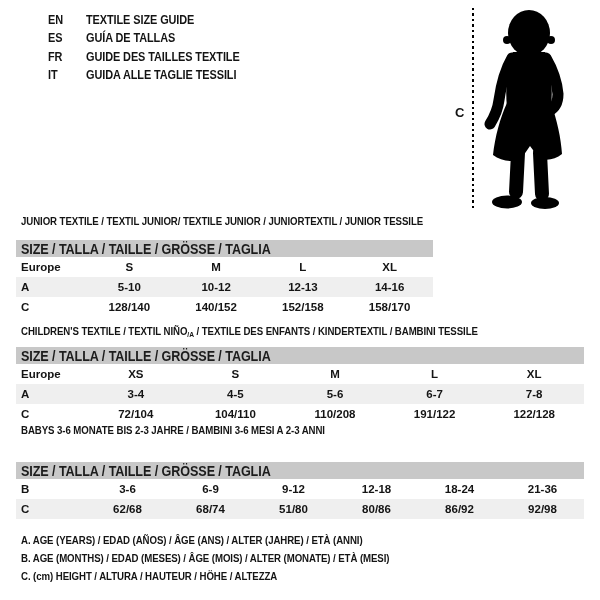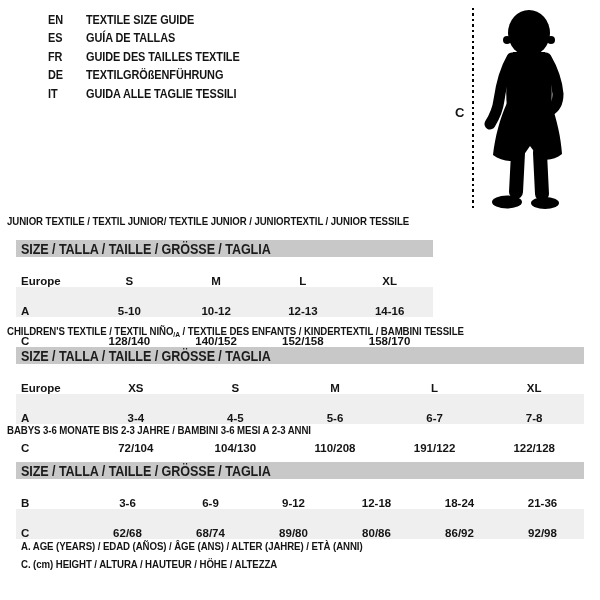--- a/index.html
+++ b/index.html
@@ -17,63 +17,59 @@
   .lang-row { display:flex; height:18.4px; align-items:flex-start;margin-left:28px; }
   .lang-code { width:38px; flex:0 0 38px; }
   
   .fig-line {
     position:absolute; left:472px; top:8px; width:2px; height:200px;
     background-image:repeating-linear-gradient(to bottom,#000 0 2.5px,transparent 2.5px 5.5px);
   }
   .fig-label { position:absolute; left:455px; top:105px; font-size:13px; }
   .fig-svg { position:absolute; left:479px; top:8px; }
   
-  .sec-title { position:absolute; left:7px; font-size:11.5px; }
+  .sec-title { position:absolute; left:21px; font-size:11.5px; }
   #t1-title { top:215px; }
   #t2-title { top:325px; }
   #t3-title { top:423px; line-height:14px; }
   .sub { font-size:8px; vertical-align:-2px; }
   
   .table { position:absolute; left:16px; font-size:11.5px; }
   #t1 { top:240px; width:417px; }
   #t2 { top:347px; width:568px; }
   #t3 { top:462px; width:568px; }
   .bar {
     height:17px; background:#c8c8c8; display:flex; align-items:center;
     padding-left:5px; box-sizing:border-box; font-size:15px; color:#1c1c1c;
   }
-  .trow { display:flex; height:30px; align-items:flex-end; }
+  .trow { display:flex; height:20px; align-items:center; }
   .shade { background:#efefef; }
   .lbl { width:70px; flex:0 0 70px; padding-left:5px; box-sizing:border-box; text-align:left; }
   .cell { flex:1; text-align:center; }
   
   .notes { position:absolute; left:21px; top:534px; font-size:11.5px; }
-  .note-line { height:18px; display:flex; align-items:flex-end; }
+  .note-line { height:18px; display:flex; align-items:flex-start; }
 </style>
 </head>
 <body>
 
 <div class="canvas">
 
   <div class="lang">
     <div class="lang-row">
       <span class="lang-code"><span class="cond">EN</span></span>
       <span class="cond">TEXTILE SIZE GUIDE</span>
     </div>
     <div class="lang-row">
       <span class="lang-code"><span class="cond">ES</span></span>
       <span class="cond">GUÍA DE TALLAS</span>
     </div>
     <div class="lang-row">
       <span class="lang-code"><span class="cond">FR</span></span>
       <span class="cond">GUIDE DES TAILLES TEXTILE</span>
-    </div>
-    <div class="lang-row">
-      <span class="lang-code"><span class="cond">DE</span></span>
-      <span class="cond">TEXTILGRÖßENFÜHRUNG</span>
     </div>
     <div class="lang-row">
       <span class="lang-code"><span class="cond">IT</span></span>
       <span class="cond">GUIDA ALLE TAGLIE TESSILI</span>
     </div>
   </div>
 
   <div class="fig-line"></div>
   <span class="fig-label">C</span>
   <svg class="fig-svg" width="96" height="202" viewBox="0 0 96 202" xmlns="http://www.w3.org/2000/svg">
@@ -143,21 +139,21 @@
       <span class="lbl">A</span>
       <span class="cell">3-4</span>
       <span class="cell">4-5</span>
       <span class="cell">5-6</span>
       <span class="cell">6-7</span>
       <span class="cell">7-8</span>
     </div>
     <div class="trow">
       <span class="lbl">C</span>
       <span class="cell">72/104</span>
-      <span class="cell">104/130</span>
+      <span class="cell">104/110</span>
       <span class="cell">110/208</span>
       <span class="cell">191/122</span>
       <span class="cell">122/128</span>
     </div>
   </div>
 
   <div class="sec-title" id="t3-title">
     <div><span class="cond">BABYS 3-6 MONATE BIS 2-3 JAHRE / BAMBINI 3-6 MESI A 2-3 ANNI</span></div>
   </div>
   <div class="table" id="t3">
@@ -170,29 +166,32 @@
       <span class="cell">6-9</span>
       <span class="cell">9-12</span>
       <span class="cell">12-18</span>
       <span class="cell">18-24</span>
       <span class="cell">21-36</span>
     </div>
     <div class="trow shade">
       <span class="lbl">C</span>
       <span class="cell">62/68</span>
       <span class="cell">68/74</span>
-      <span class="cell">89/80</span>
+      <span class="cell">51/80</span>
       <span class="cell">80/86</span>
       <span class="cell">86/92</span>
       <span class="cell">92/98</span>
     </div>
   </div>
 
   <div class="notes">
     <div class="note-line">
         <span class="cond">A. AGE (YEARS) / EDAD (AÑOS) / ÂGE (ANS) / ALTER (JAHRE) / ETÀ (ANNI)</span>
       </div>
     <div class="note-line">
+        <span class="cond">B. AGE (MONTHS) / EDAD (MESES) / ÂGE (MOIS) / ALTER (MONATE) / ETÀ (MESI)</span>
+      </div>
+    <div class="note-line">
         <span class="cond">C. (cm) HEIGHT / ALTURA / HAUTEUR / HÖHE / ALTEZZA</span>
       </div>
   </div>
 
 </div>
 
 </body></html>

